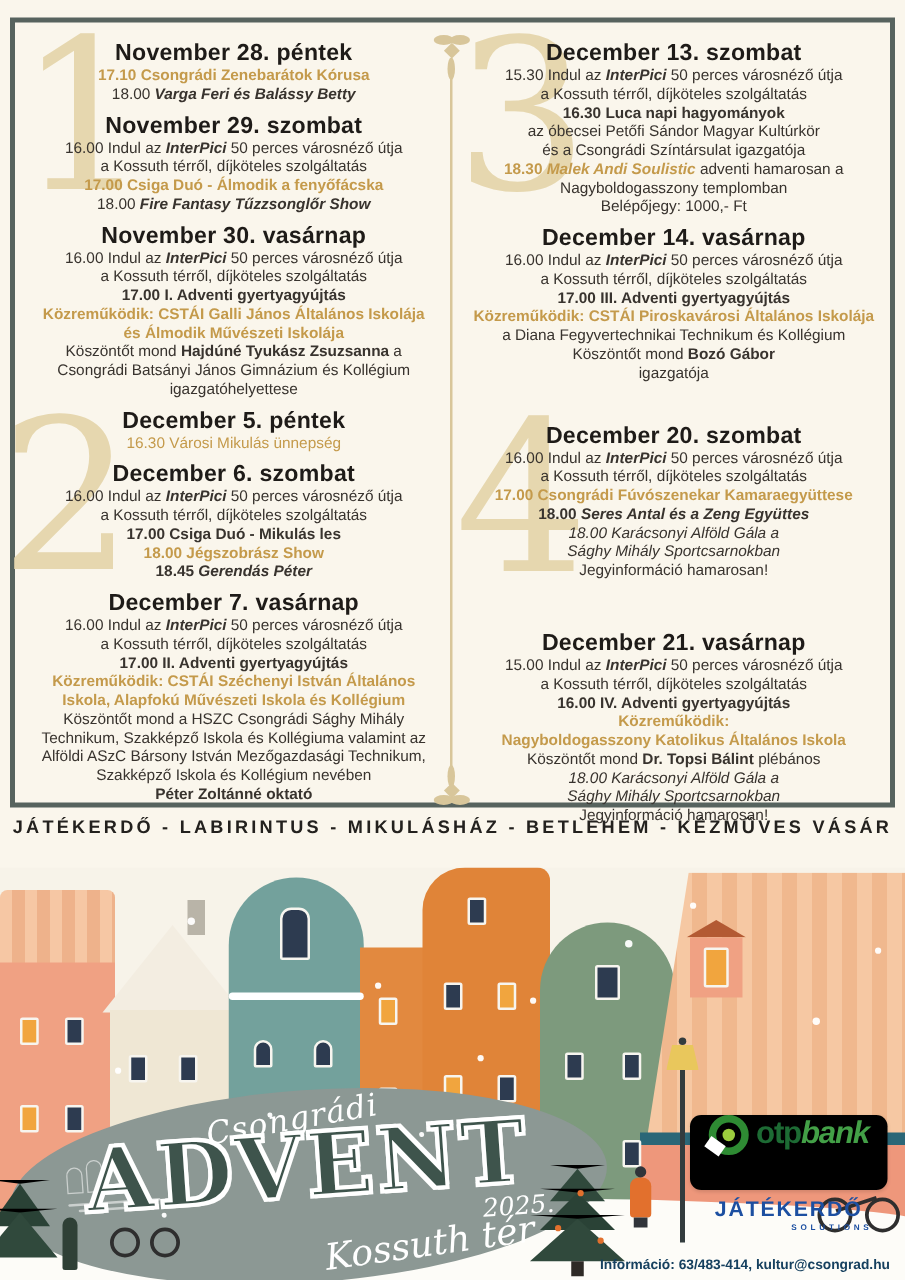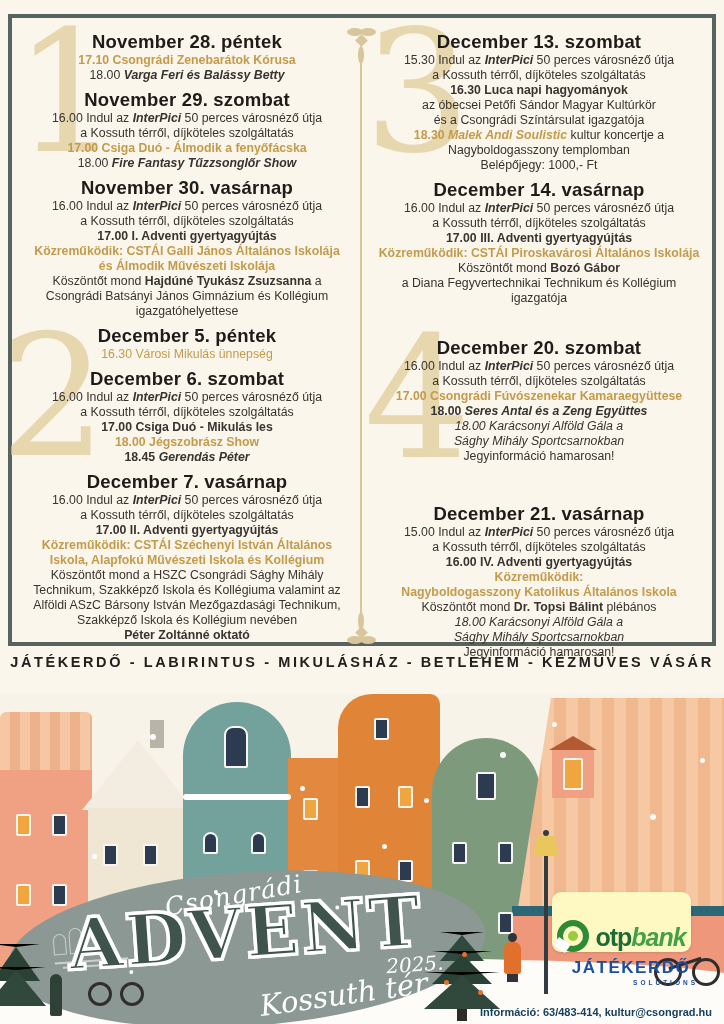--- a/index.html
+++ b/index.html
@@ -71,21 +71,21 @@
   .person::before{content:"";position:absolute;left:4px;top:-9px;width:9px;height:9px;background:#30343a;border-radius:50%}
   .person::after{content:"";position:absolute;left:3px;bottom:-8px;width:11px;height:8px;background:#30343a}
   .wheel{position:absolute;width:28px;height:28px;border:3px solid #2e2e2e;border-radius:50%;background:transparent;z-index:6}
   .bikebar{position:absolute;height:3px;background:#2e2e2e;z-index:6}
   .tree{position:absolute;z-index:6}
   .tree .t{width:0;height:0;border-style:solid;margin:0 auto}
   .bauble{position:absolute;width:5px;height:5px;border-radius:50%;background:#e2702d;z-index:7}
   .bollard{position:absolute;left:50px;top:280px;width:12px;height:42px;background:#2f4036;border-radius:6px 6px 2px 2px;z-index:6}
 
   
-  .otpbox{position:absolute;left:552px;top:198px;width:139px;height:60px;background:#fef9c3;border-radius:9px;display:flex;align-items:flex-end;justify-content:center;gap:6px;z-index:7;box-shadow:0 1px 3px rgba(0,0,0,.12)}
+  .otpbox{position:absolute;left:552px;top:198px;width:158px;height:60px;background:#000000;border-radius:9px;display:flex;align-items:flex-start;justify-content:center;gap:6px;z-index:7;box-shadow:0 1px 3px rgba(0,0,0,.12)}
   .otpicon{position:relative;width:32px;height:32px;border-radius:50%;border:6px solid #2e8b33;flex:0 0 auto}
   .otpicon::before{content:"";position:absolute;left:-8px;bottom:-4px;width:14px;height:10px;background:#fff;transform:rotate(35deg)}
   .otpicon::after{content:"";position:absolute;left:5px;top:5px;width:10px;height:10px;border-radius:50%;background:#9ccc3d}
   .otptext{font-size:25px;letter-spacing:-1px;white-space:nowrap}
   .otp1{font-weight:800;color:var(--otpdark)}
   .otp2{font-weight:700;font-style:italic;color:var(--otpgreen)}
   .vestbox{position:absolute;left:556px;top:264px;width:150px;text-align:center;z-index:7}
   .vest{font-size:17px;font-weight:800;color:var(--vblue);letter-spacing:1.5px;font-family:"Liberation Sans",sans-serif}
   .vestsub{font-size:6.5px;font-weight:700;color:var(--vblue);letter-spacing:3px;text-align:right;margin-top:1px;padding-right:8px}
   .info{position:absolute;right:12px;bottom:6px;font-size:11px;font-weight:700;color:var(--navy);z-index:8}
@@ -164,32 +164,32 @@
         </section>
       </div>
     <div class="col col-right">
         <section class="event-section">
           <h3 class="event-date">December 13. szombat</h3>
           <div class="event-line"><span class="seg-n">15.30 Indul az </span><span class="seg-bi">InterPici</span><span class="seg-n"> 50 perces városnéző útja</span></div>
           <div class="event-line"><span class="seg-n">a Kossuth térről, díjköteles szolgáltatás</span></div>
           <div class="event-line"><span class="seg-b">16.30 Luca napi hagyományok</span></div>
           <div class="event-line"><span class="seg-n">az óbecsei Petőfi Sándor Magyar Kultúrkör</span></div>
           <div class="event-line"><span class="seg-n">és a Csongrádi Színtársulat igazgatója</span></div>
-          <div class="event-line"><span class="seg-g">18.30 </span><span class="seg-gbi">Malek Andi Soulistic</span><span class="seg-n"> kultur koncertje a</span></div>
+          <div class="event-line"><span class="seg-g">18.30 </span><span class="seg-gbi">Malek Andi Soulistic</span><span class="seg-n"> adventi hamarosan a</span></div>
           <div class="event-line"><span class="seg-n">Nagyboldogasszony templomban</span></div>
           <div class="event-line"><span class="seg-n">Belépőjegy: 1000,- Ft</span></div>
         </section>
         <section class="event-section">
           <h3 class="event-date">December 14. vasárnap</h3>
           <div class="event-line"><span class="seg-n">16.00 Indul az </span><span class="seg-bi">InterPici</span><span class="seg-n"> 50 perces városnéző útja</span></div>
           <div class="event-line"><span class="seg-n">a Kossuth térről, díjköteles szolgáltatás</span></div>
           <div class="event-line"><span class="seg-b">17.00 III. Adventi gyertyagyújtás</span></div>
           <div class="event-line"><span class="seg-g">Közreműködik: CSTÁI Piroskavárosi Általános Iskolája</span></div>
+          <div class="event-line"><span class="seg-n">a Diana Fegyvertechnikai Technikum és Kollégium</span></div>
           <div class="event-line"><span class="seg-n">Köszöntőt mond </span><span class="seg-b">Bozó Gábor</span></div>
-          <div class="event-line"><span class="seg-n">a Diana Fegyvertechnikai Technikum és Kollégium</span></div>
           <div class="event-line"><span class="seg-n">igazgatója</span></div>
         </section>
         <section class="event-section">
           <h3 class="event-date">December 20. szombat</h3>
           <div class="event-line"><span class="seg-n">16.00 Indul az </span><span class="seg-bi">InterPici</span><span class="seg-n"> 50 perces városnéző útja</span></div>
           <div class="event-line"><span class="seg-n">a Kossuth térről, díjköteles szolgáltatás</span></div>
           <div class="event-line"><span class="seg-g">17.00 Csongrádi Fúvószenekar Kamaraegyüttese</span></div>
           <div class="event-line"><span class="seg-b">18.00 </span><span class="seg-bi">Seres Antal és a Zeng Együttes</span></div>
           <div class="event-line"><span class="seg-i">18.00 Karácsonyi Alföld Gála a</span></div>
           <div class="event-line"><span class="seg-i">Sághy Mihály Sportcsarnokban</span></div>

